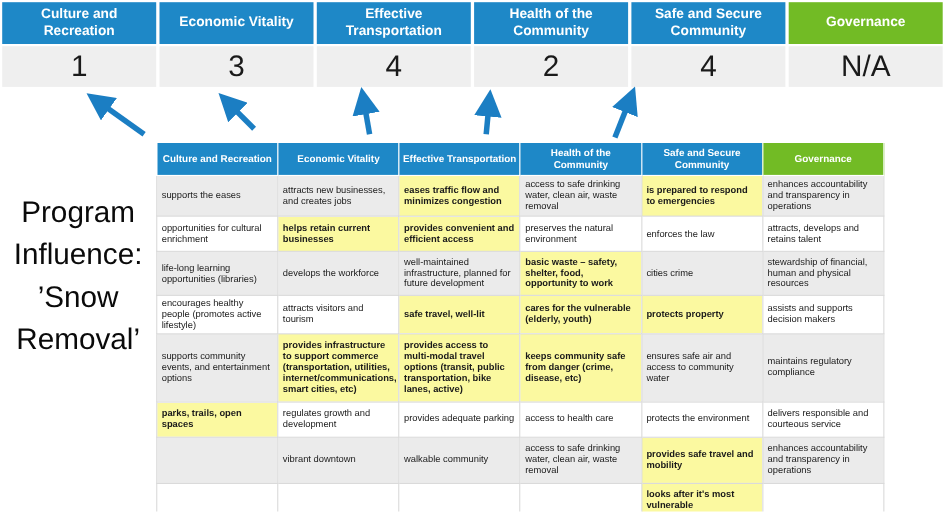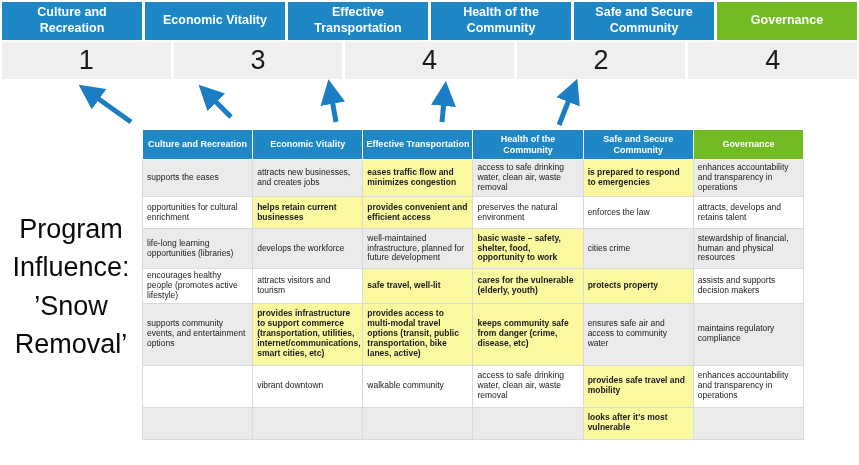--- a/index.html
+++ b/index.html
@@ -14,21 +14,21 @@
   .score-head .box.gov{background:#72BB25;}
   .score-vals{position:absolute;left:2px;top:42px;width:855px;height:37px;display:flex;gap:3px;}
   .score-vals .cell{flex:1;background:#EFEFEF;color:#1a1a1a;font-size:27px;
       display:flex;align-items:center;justify-content:center;}
 
   
   .arrows{position:absolute;left:0;top:0;width:859px;height:465px;pointer-events:none;}
 
   
   .slide-title{position:absolute;left:0;top:174px;width:142px;text-align:center;
-      font-size:27px;line-height:1.42;color:#0a0a0a;margin-top:36px;}
+      font-size:27px;line-height:1.42;color:#0a0a0a;}
 
   
   .matrix-wrap{position:absolute;left:142px;top:129px;}
   table.matrix{border-collapse:collapse;table-layout:fixed;width:662px;}
   table.matrix col{width:110px;}
   table.matrix th{background:#1E88C7;color:#fff;font-size:9px;font-weight:bold;
       border:1px solid #ffffff;height:27px;padding:1px 3px;text-align:center;line-height:1.15;}
   table.matrix th.gov{background:#72BB25;}
   table.matrix td{border:1px solid #DADADA;font-size:8.5px;line-height:1.16;color:#1a1a1a;
       padding:2px 4px;vertical-align:middle;overflow:hidden;box-sizing:border-box;}
@@ -55,20 +55,21 @@
   <div class="box">Safe and Secure Community</div>
   <div class="box gov">Governance</div>
 </div>
 
 <div class="score-vals">
   <div class="cell">1</div>
   <div class="cell">3</div>
   <div class="cell">4</div>
   <div class="cell">2</div>
   <div class="cell">4</div>
+  <div class="cell">N/A</div>
 </div>
 
 <svg class="arrows" id="arrow-svg" viewBox="0 0 859 465">
   <defs>
     <marker id="ah" markerWidth="5" markerHeight="5" refX="3.2" refY="2.5" orient="auto">
       <path d="M0,0 L5,2.5 L0,5 Z" fill="#1B7EC3"></path>
     </marker>
   </defs>
 <line x1="131" y1="122" x2="86" y2="90" stroke="#1B7EC3" stroke-width="5" marker-end="url(#ah)"></line>
     <line x1="231" y1="117" x2="205" y2="91" stroke="#1B7EC3" stroke-width="5" marker-end="url(#ah)"></line>
@@ -133,20 +134,28 @@
           <td>assists and supports decision makers</td>
         </tr>
         <tr class="r5">
           <td>supports community events, and entertainment options</td>
           <td class="hl">provides infrastructure to support commerce (transportation, utilities, internet/communications, smart cities, etc)</td>
           <td class="hl">provides access to multi-modal travel options (transit, public transportation, bike lanes, active)</td>
           <td class="hl">keeps community safe from danger (crime, disease, etc)</td>
           <td>ensures safe air and access to community water</td>
           <td>maintains regulatory compliance</td>
         </tr>
+        <tr class="r6">
+          <td class="hl">parks, trails, open spaces</td>
+          <td>regulates growth and development</td>
+          <td>provides adequate parking</td>
+          <td>access to health care</td>
+          <td>protects the environment</td>
+          <td>delivers responsible and courteous service</td>
+        </tr>
         <tr class="r7">
           <td></td>
           <td>vibrant downtown</td>
           <td>walkable community</td>
           <td>access to safe drinking water, clean air, waste removal</td>
           <td class="hl">provides safe travel and mobility</td>
           <td>enhances accountability and transparency in operations</td>
         </tr>
         <tr class="r8">
           <td></td>

